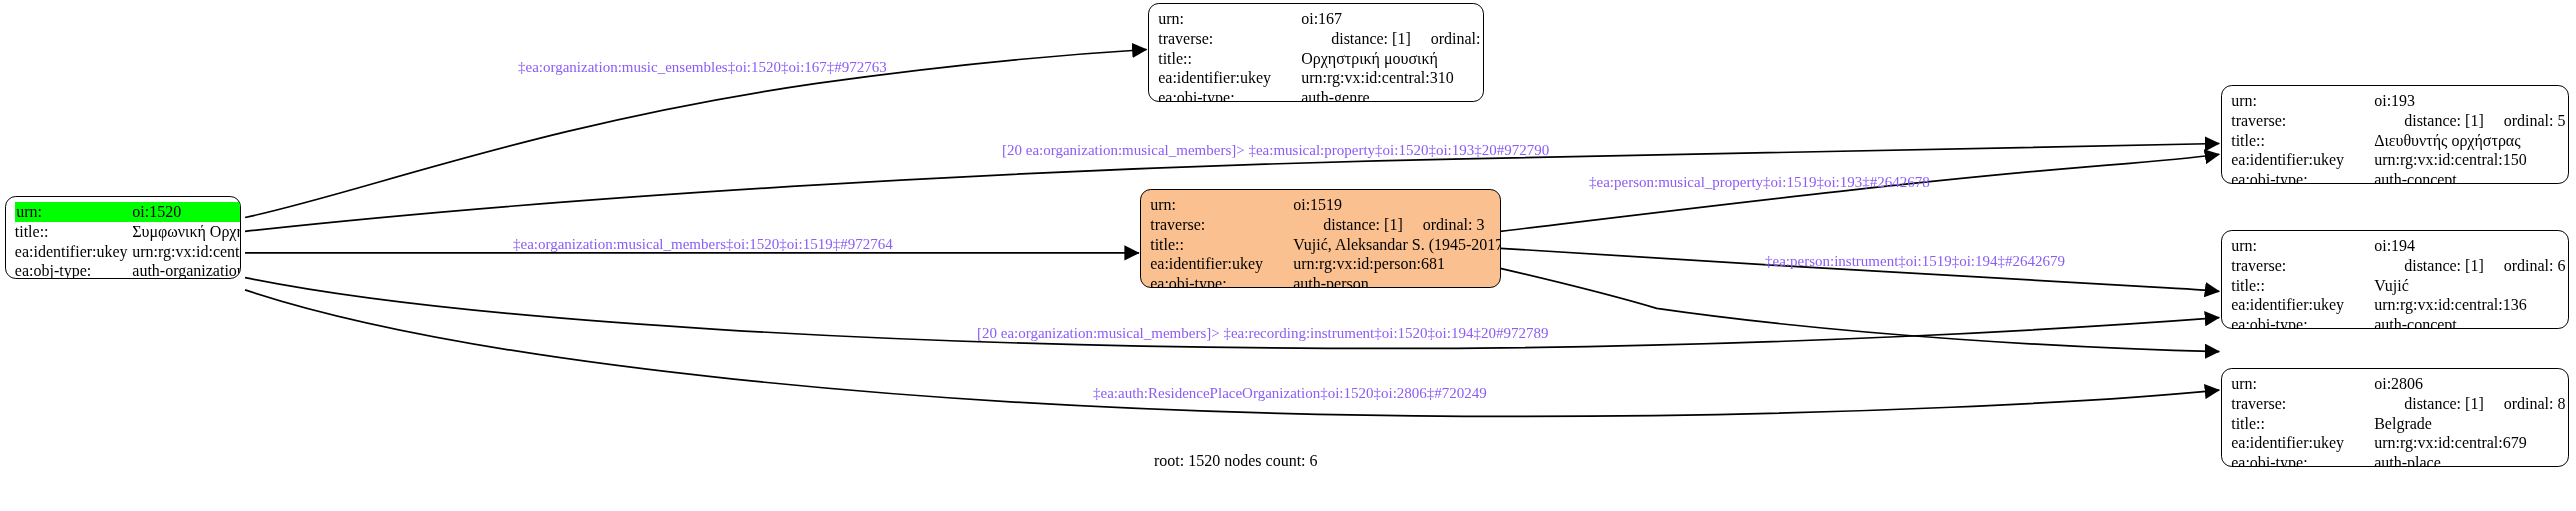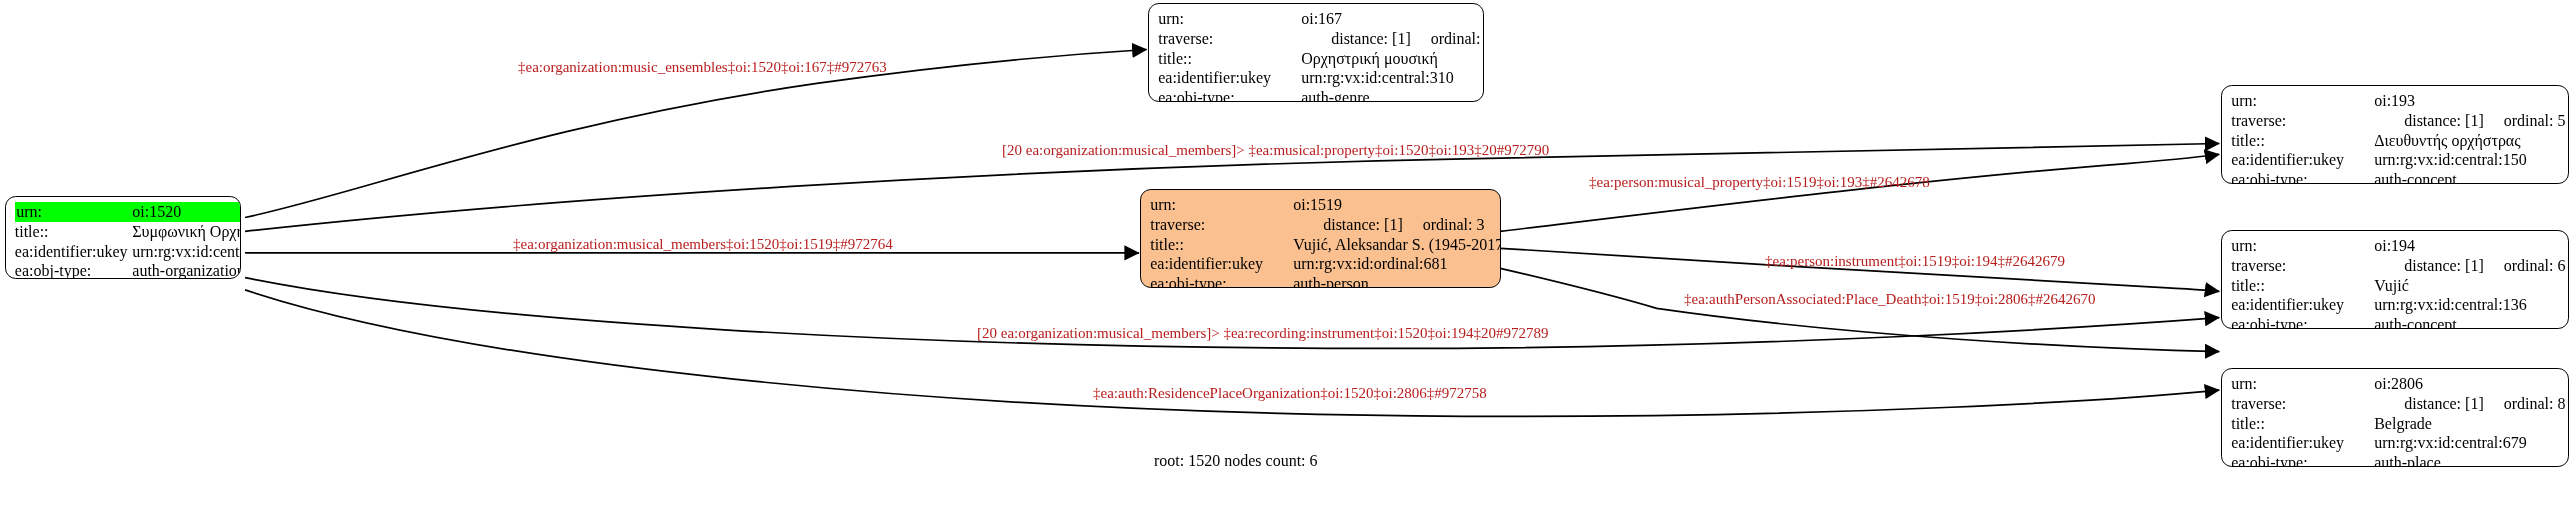--- a/index.html
+++ b/index.html
@@ -72,21 +72,21 @@
 
   .trav-dist { display: inline-block; margin-left: 30px; }
   .trav-ord  { display: inline-block; padding-left: 20px; }
 
   
   .elabel {
     position: absolute;
     font-size: 15px;
     line-height: 17px;
     white-space: nowrap;
-    color: #b91c1c;
+    color: #8b5cf6;
     background: transparent;
   }
 
   
   .footer {
     position: absolute;
     font-size: 16px;
     white-space: nowrap;
   }
 </style>
@@ -183,21 +183,21 @@
         <td class="val">
           <span class="trav-dist">distance: [1]</span><span class="trav-ord">ordinal: 3</span>
         </td>
       </tr>
       <tr>
         <td class="key k-wide">title::</td>
         <td class="val">Vujić, Aleksandar S. (1945-2017)</td>
       </tr>
       <tr>
         <td class="key k-wide">ea:identifier:ukey</td>
-        <td class="val">urn:rg:vx:id:ordinal:681</td>
+        <td class="val">urn:rg:vx:id:person:681</td>
       </tr>
       <tr>
         <td class="key k-wide">ea:obj-type:</td>
         <td class="val">auth-person</td>
       </tr>
     </tbody>
       </table>
   </div>
 
   <div class="node" style="left:2221px; top:85px; width:348px; height:99px;">
@@ -290,22 +290,21 @@
   <div class="elabel" style="left:518px; top:59px;">‡ea:organization:music_ensembles‡oi:1520‡oi:167‡#972763</div>
 
   <div class="elabel" style="left:1002px; top:142px;">[20 ea:organization:musical_members]&gt; ‡ea:musical:property‡oi:1520‡oi:193‡20#972790</div>
 
   <div class="elabel" style="left:1589px; top:174px;">‡ea:person:musical_property‡oi:1519‡oi:193‡#2642678</div>
 
   <div class="elabel" style="left:513px; top:236px;">‡ea:organization:musical_members‡oi:1520‡oi:1519‡#972764</div>
 
   <div class="elabel" style="left:1765px; top:253px;">‡ea:person:instrument‡oi:1519‡oi:194‡#2642679</div>
 
-  <div class="elabel" style="left:1684px; top:291px;">‡ea:authPersonAssociated:Place_Death‡oi:1519‡oi:2806‡#2642670</div>
 
   <div class="elabel" style="left:977px; top:325px;">[20 ea:organization:musical_members]&gt; ‡ea:recording:instrument‡oi:1520‡oi:194‡20#972789</div>
 
-  <div class="elabel" style="left:1093px; top:385px;">‡ea:auth:ResidencePlaceOrganization‡oi:1520‡oi:2806‡#972758</div>
+  <div class="elabel" style="left:1093px; top:385px;">‡ea:auth:ResidencePlaceOrganization‡oi:1520‡oi:2806‡#720249</div>
 
   <div class="footer" style="left:1154px; top:452px;font-family:Liberation Serif, serif;">root: 1520 nodes count: 6</div>
 
 </div>
 
 
 </body></html>

